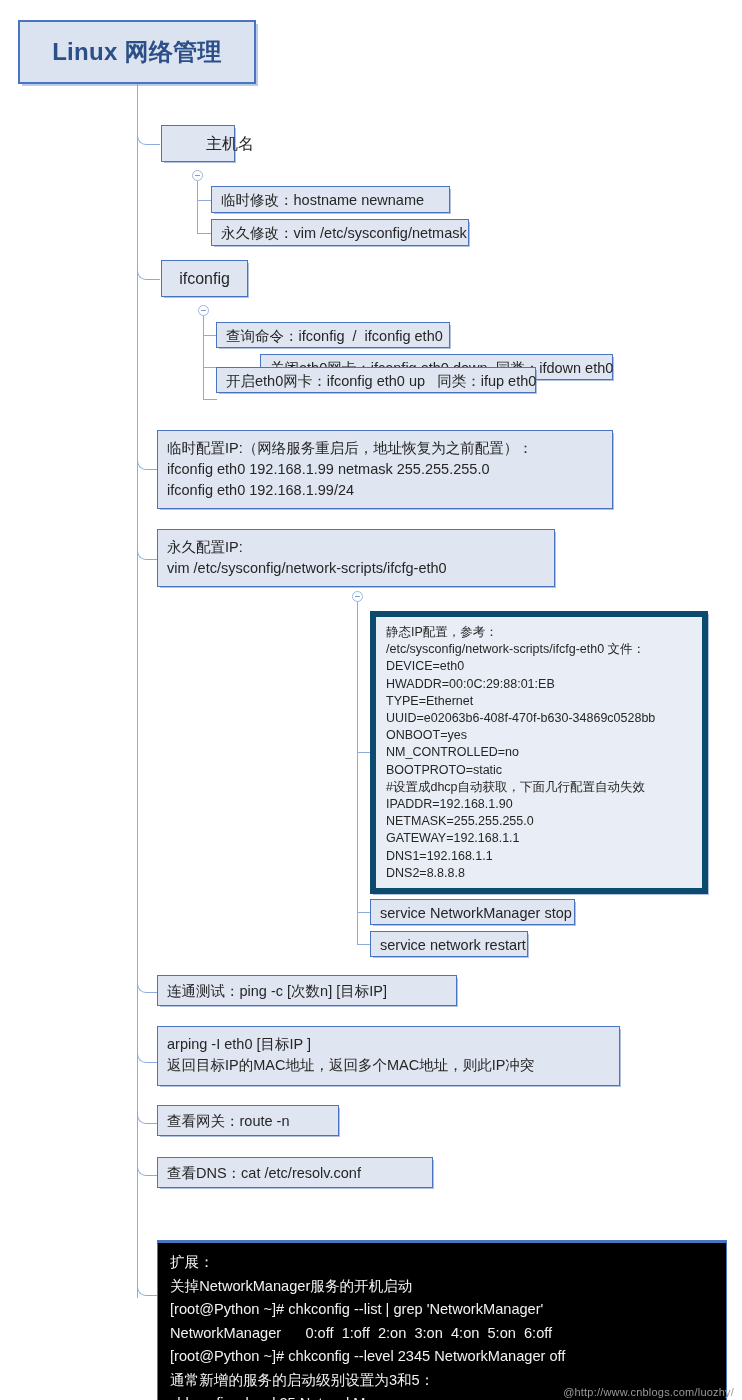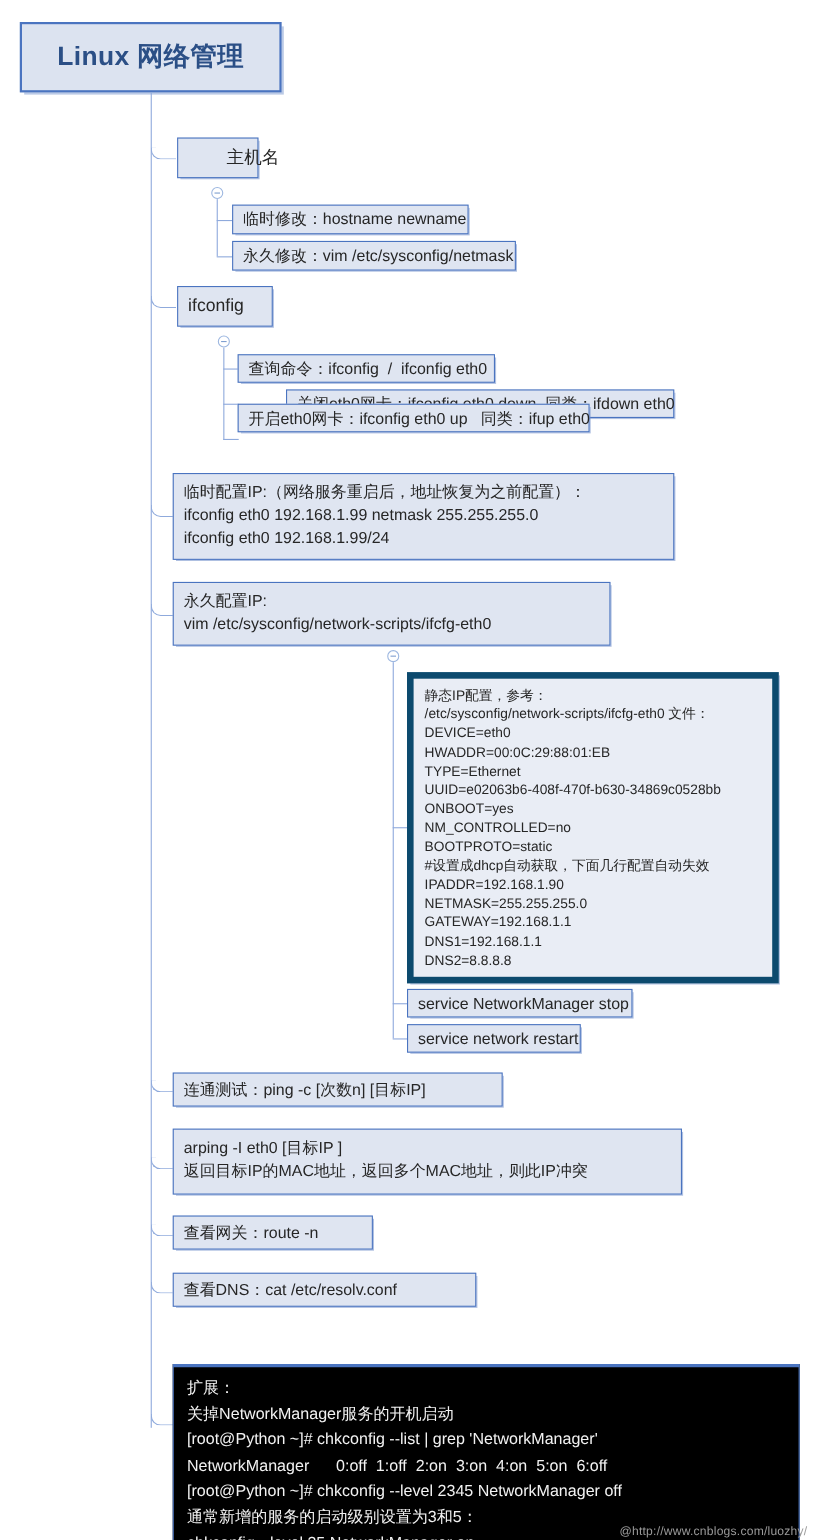--- a/index.html
+++ b/index.html
@@ -132,27 +132,27 @@
 
   <div class="line vline" style="left:137px; top:84px; width:1px; height:1214px;"></div>
 
   <div class="elbow" style="left:137px; top:134px; width:22px; height:10px;"></div>
   <div class="node" style="left:161px; top:125px; width:74px; height:37px; font-size:16px; line-height:27px;padding-left:44px;">主机名</div>
 
   <div class="collapse" style="left:192px; top:170px;"></div>
   <div class="line vline" style="left:197px; top:181px; width:1px; height:52px;"></div>
 
   <div class="line hline" style="left:197px; top:200px; width:15px; height:1px;"></div>
-  <div class="node" style="left:211px; top:186px; width:215px; height:27px;">临时修改：hostname newname</div>
+  <div class="node" style="left:211px; top:186px; width:239px; height:27px;">临时修改：hostname newname</div>
 
   <div class="line hline" style="left:197px; top:233px; width:15px; height:1px;"></div>
   <div class="node" style="left:211px; top:219px; width:258px; height:27px;">永久修改：vim /etc/sysconfig/netmask</div>
 
   <div class="elbow" style="left:137px; top:269px; width:22px; height:10px;"></div>
-  <div class="node" style="left:161px; top:260px; width:87px; height:37px; font-size:16px; line-height:27px;">ifconfig</div>
+  <div class="node" style="left:161px; top:260px; width:87px; height:37px; font-size:16px; line-height:27px;text-align:center;">ifconfig</div>
 
   <div class="collapse" style="left:198px; top:305px;"></div>
   <div class="line vline" style="left:203px; top:316px; width:1px; height:84px;"></div>
 
   <div class="line hline" style="left:203px; top:335px; width:14px; height:1px;"></div>
   <div class="node" style="left:216px; top:322px; width:234px; height:26px;text-align:right;">查询命令：ifconfig  /  ifconfig eth0</div>
 
   <div class="line hline" style="left:203px; top:367px; width:14px; height:1px;"></div>
   <div class="node" style="left:216px; top:354px; width:353px; height:26px;margin-left:44px;">关闭eth0网卡：ifconfig eth0 down  同类：ifdown eth0</div>
 

